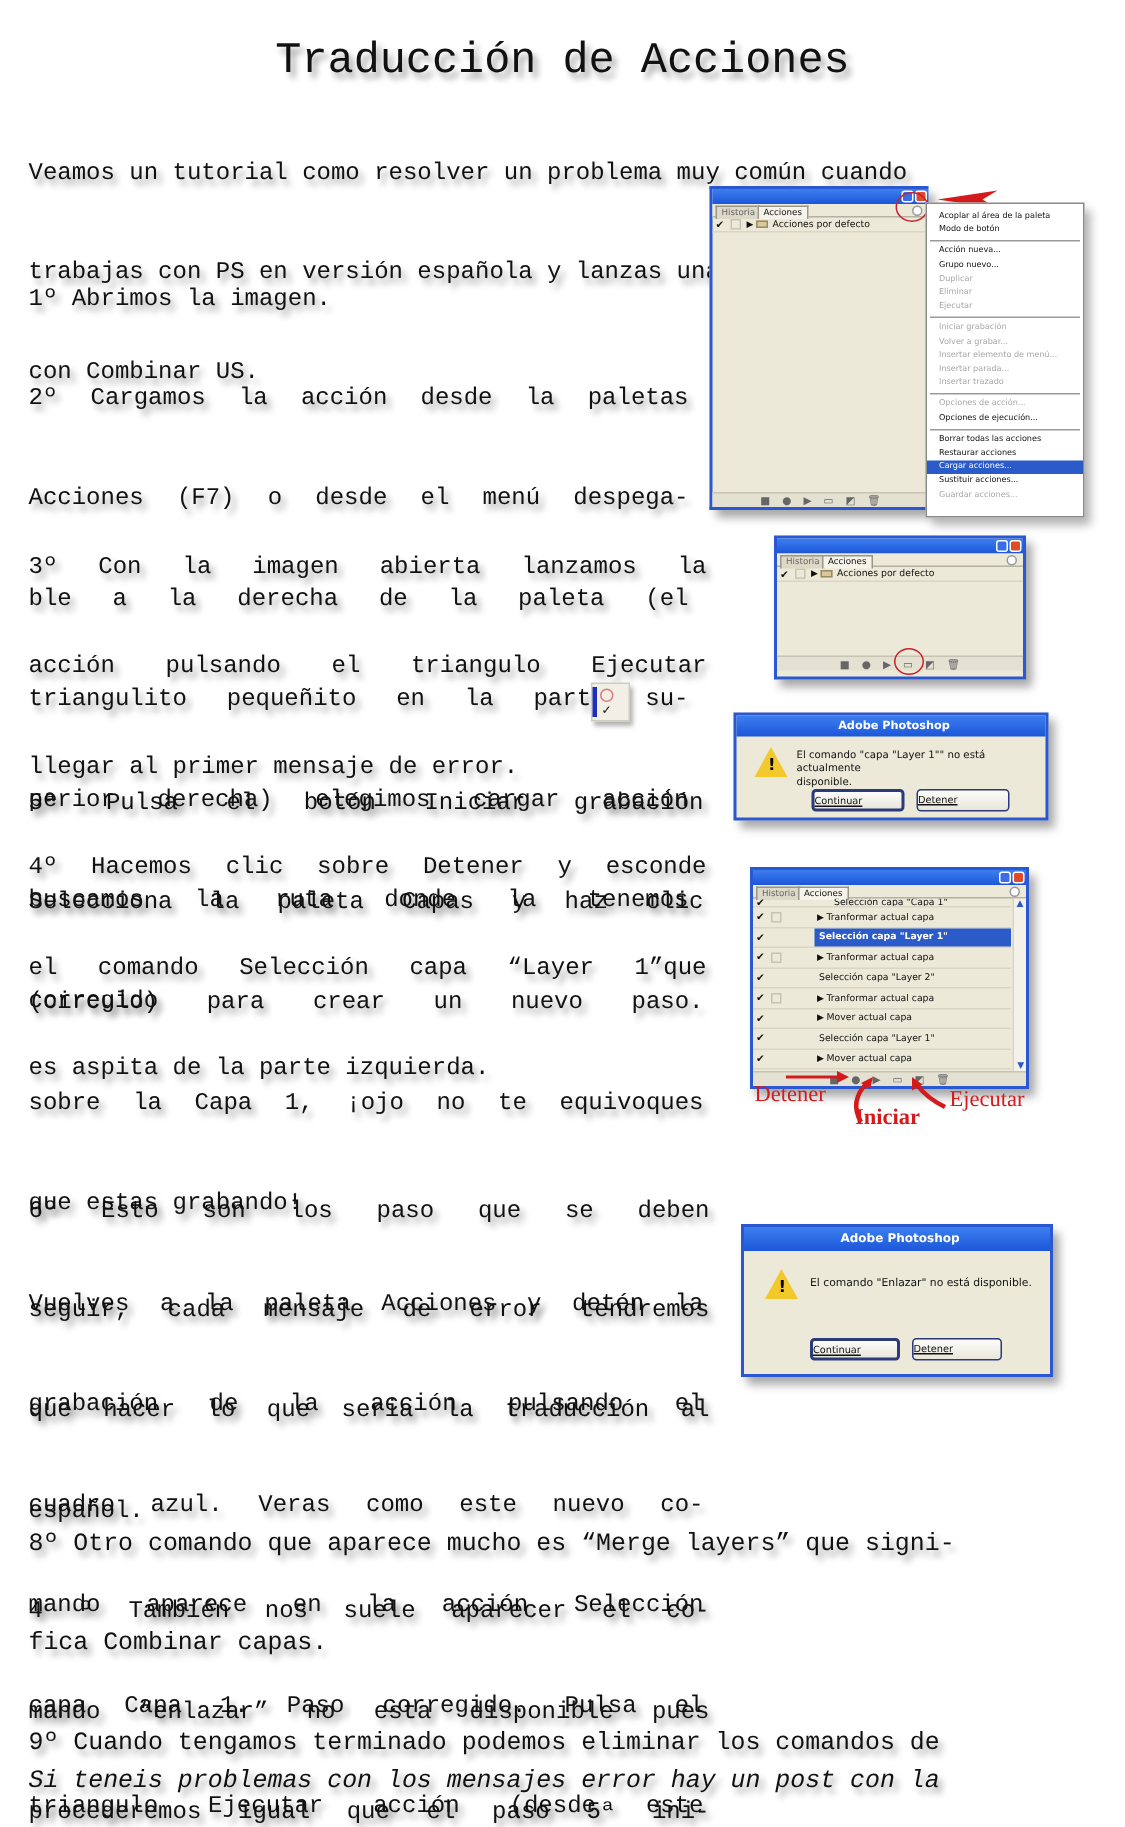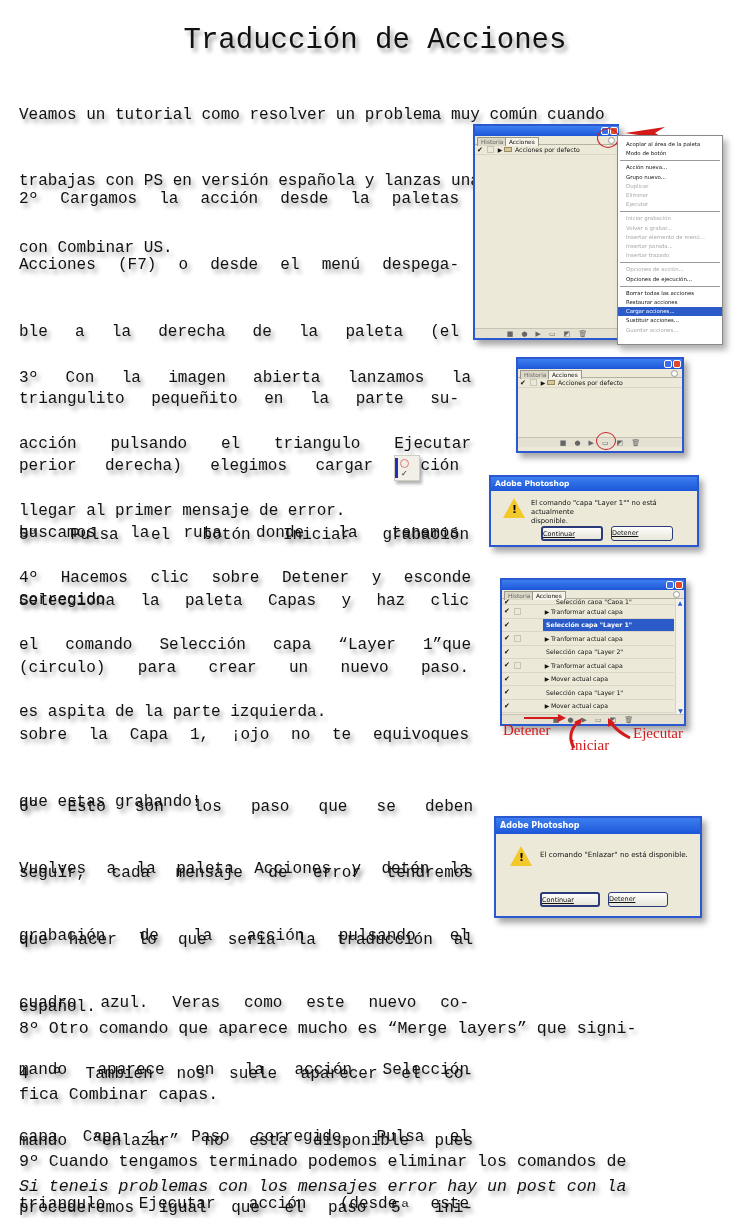--- a/index.html
+++ b/index.html
@@ -7,21 +7,21 @@
   body { position: relative; font-family: "Liberation Mono", "DejaVu Sans Mono", monospace; color: #111; }
   .sh { text-shadow: 3px 4px 4px rgba(0,0,0,0.38); }
   .title { position: absolute; left: 0; top: 24px; width: 750px; text-align: center; font-size: 29px; line-height: 34px; }
   .blk { position: absolute; left: 19px; font-size: 16px; line-height: 22.3px; white-space: pre; }
   .jl { display: block; text-align: justify; text-align-last: justify; white-space: normal; }
   .ll { display: block; white-space: pre; }
   .it { font-style: italic; }
 
   
   .win { position: absolute; background: #ece9d8; border: 2px solid #2a58d0; box-shadow: 4px 5px 6px rgba(0,0,0,0.35); font-family: "DejaVu Sans", sans-serif; font-size: 6.2px; color: #111; }
-  .tbar { height: 10px; background: linear-gradient(#3c7ff0,#1c56d8); position: relative; }
+  .tbar { height: 10px; background: linear-gradient(#3c7ff0,#1c56d8); position: relative; text-align: center; }
   .tbtn { position: absolute; top: 1px; width: 8px; height: 8px; border-radius: 2px; border: 1px solid #fff; }
   .tbtn.min { right: 10px; background: #3a6ee8; }
   .tbtn.cls { right: 1px; background: #e04a2a; }
   .tabs { height: 9px; background: #ece9d8; border-bottom: 1px solid #b5b2a3; position: relative; font-size: 5.8px; }
   .tab { position: absolute; top: 1px; padding: 0 3px; line-height: 8px; border: 1px solid #9a978a; border-bottom: none; background: #ddd9c8; color: #666; }
   .tab.act { background: #f5f3ea; color: #111; }
   .menu-dot { position: absolute; right: 4px; top: 1px; width: 7px; height: 7px; border-radius: 50%; border: 1px solid #999; background: #fff; }
   .row { height: 10px; display: flex; align-items: center; border-bottom: 1px solid #d9d6c6; }
   .chk { width: 10px; text-align: center; font-size: 7px; }
   .sq { width: 7px; height: 7px; border: 1px solid #c8c4b4; margin: 0 2px; }
@@ -43,20 +43,21 @@
 
 <div class="title sh">Traducción de Acciones</div>
 
 <div class="blk sh" style="top:59px;width:712px;">
   <span class="ll">Veamos un tutorial como resolver un problema muy común cuando</span>
   <span class="ll">trabajas con PS en versión española y lanzas una acción creada</span>
   <span class="ll">con Combinar US.</span>
 </div>
 
 <div class="blk sh" style="top:143px;width:440px;">
+  <span class="ll">1º Abrimos la imagen.</span>
   <span class="jl">2º Cargamos la acción desde la paletas</span>
   <span class="jl">Acciones (F7) o desde el menú despega-</span>
   <span class="jl">ble a la derecha de la paleta (el</span>
   <span class="jl">triangulito pequeñito en la parte su-</span>
   <span class="jl">perior derecha) elegimos cargar acción</span>
   <span class="jl">buscamos la ruta donde la tenemos</span>
   <span class="ll">corregido</span>
 </div>
 
 <div class="blk sh" style="top:322px;width:452px;">
@@ -297,21 +298,21 @@
 
 <svg style="position:absolute;left:522px;top:712px;" width="150" height="40">
   <line x1="2" y1="6" x2="38" y2="6" stroke="#d41a1a" stroke-width="2"></line>
   <polygon points="44,6 36,2 36,10" fill="#d41a1a"></polygon>
   <path d="M52,36 Q44,22 56,10" stroke="#d41a1a" stroke-width="3" fill="none"></path>
   <polygon points="60,6 52,10 58,14" fill="#d41a1a"></polygon>
   <path d="M108,26 Q96,20 90,12" stroke="#d41a1a" stroke-width="3" fill="none"></path>
   <polygon points="86,6 86,15 93,11" fill="#d41a1a"></polygon>
 </svg>
 <div class="red-label" style="left:503px;top:722px;">Detener</div>
-<div class="red-label" style="left:570px;top:737px;">Iniciar</div>
+<div class="red-label" style="left:570px;top:737px;font-weight:bold;">Iniciar</div>
 <div class="red-label" style="left:633px;top:725px;">Ejecutar</div>
 
 <div class="win" style="left:494px;top:816px;width:208px;height:102px;">
   <div class="tbar" style="height:16px;color:#fff;font-weight:bold;font-size:8px;line-height:16px;padding-left:4px;">Adobe Photoshop</div>
   <div class="warn" style="left:14px;top:28px;"></div>
   <div style="position:absolute;left:44px;top:32px;font-size:7.2px;">El comando "Enlazar" no está disponible.</div>
   <div style="position:absolute;left:44px;top:74px;display:flex;gap:8px;">
     <span class="dlg-btn" style="border-width:2px;width:60px;">Continuar</span>
     <span class="dlg-btn" style="width:60px;">Detener</span>
   </div>

